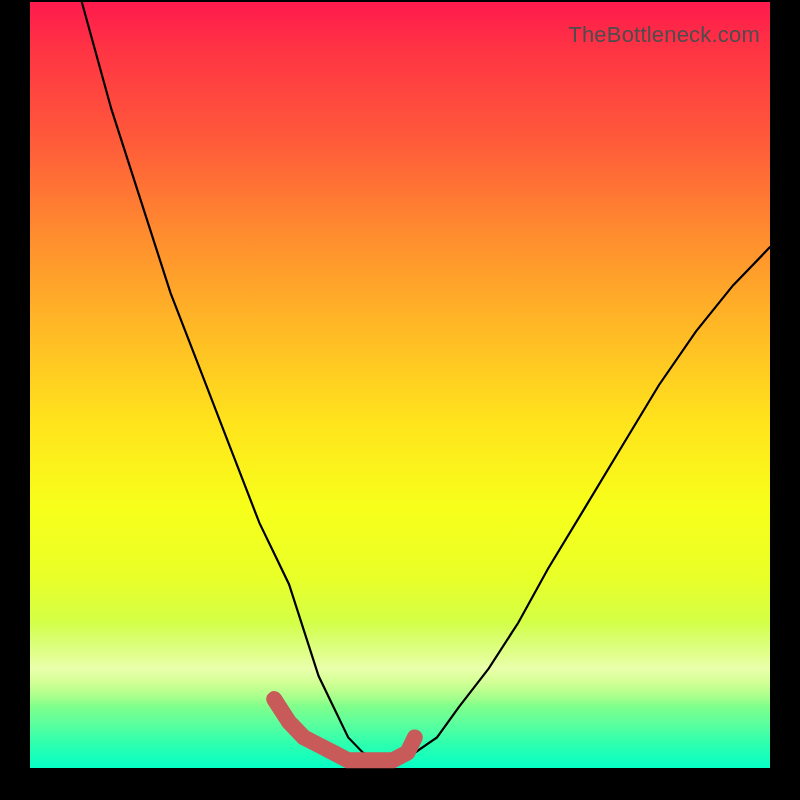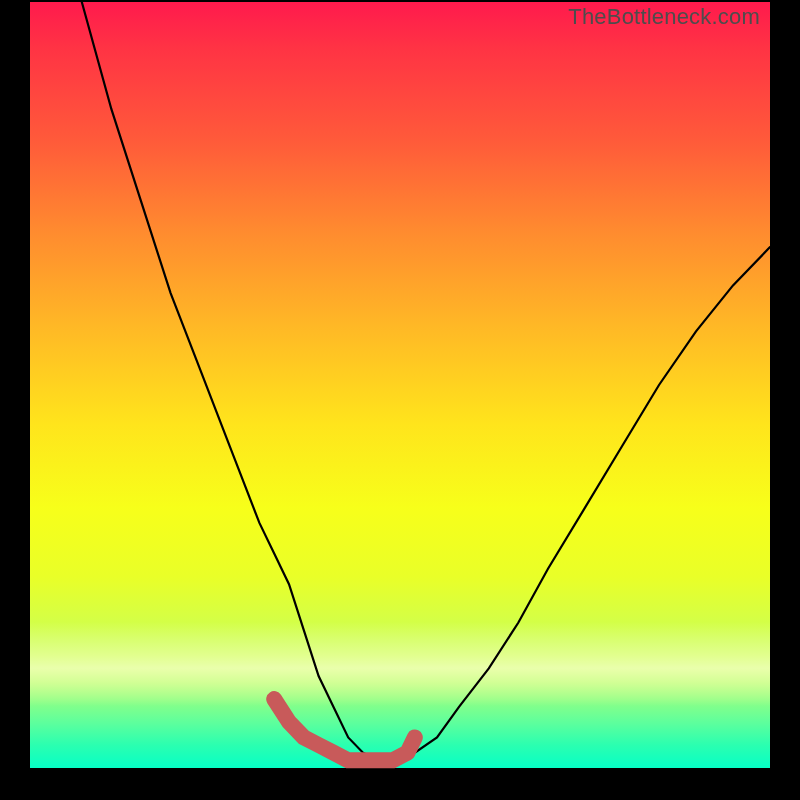--- a/index.html
+++ b/index.html
@@ -44,21 +44,21 @@
       rgba(255,255,140,0) 0%,
       rgba(255,255,180,0.55) 40%,
       rgba(255,255,200,0.7) 55%,
       rgba(255,255,180,0.5) 72%,
       rgba(255,255,140,0) 100%
     );
     pointer-events: none;
   }
   .watermark {
     position: absolute;
-    top: 4px;
+    top: 22px;
     right: 40px;
     color: #4d4d4d;
     font-size: 22px;
     font-weight: 500;
     letter-spacing: 0.2px;
     user-select: none;
   }
   svg.curves {
     position: absolute;
     left: 0;

